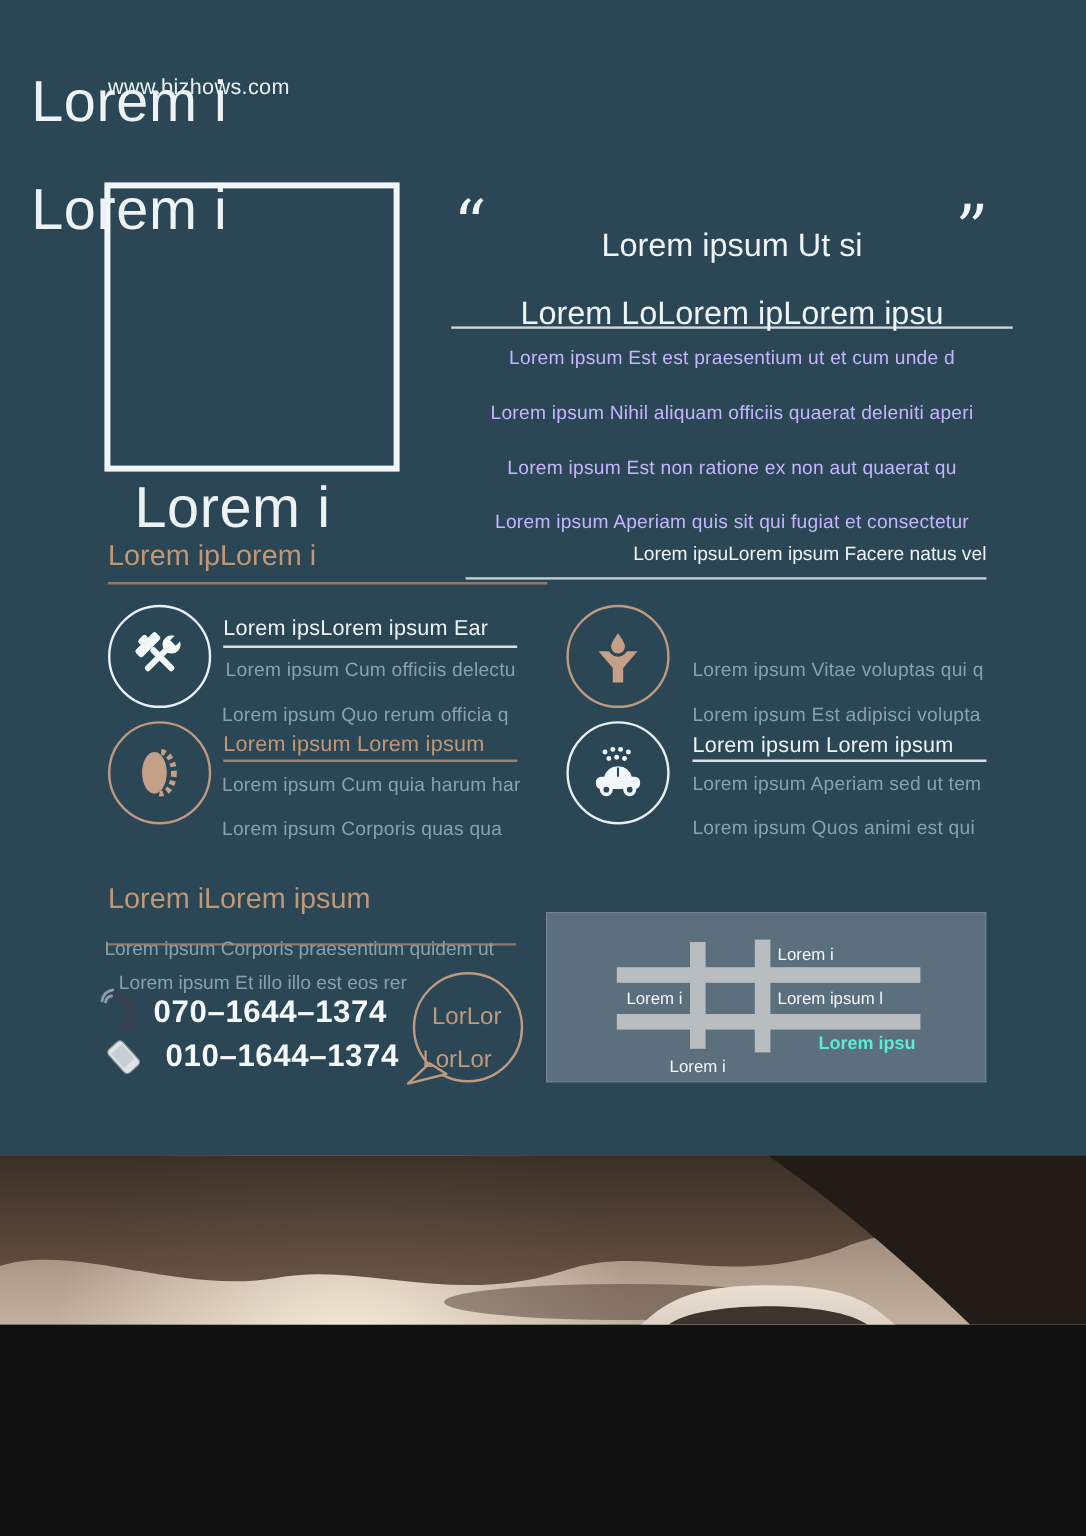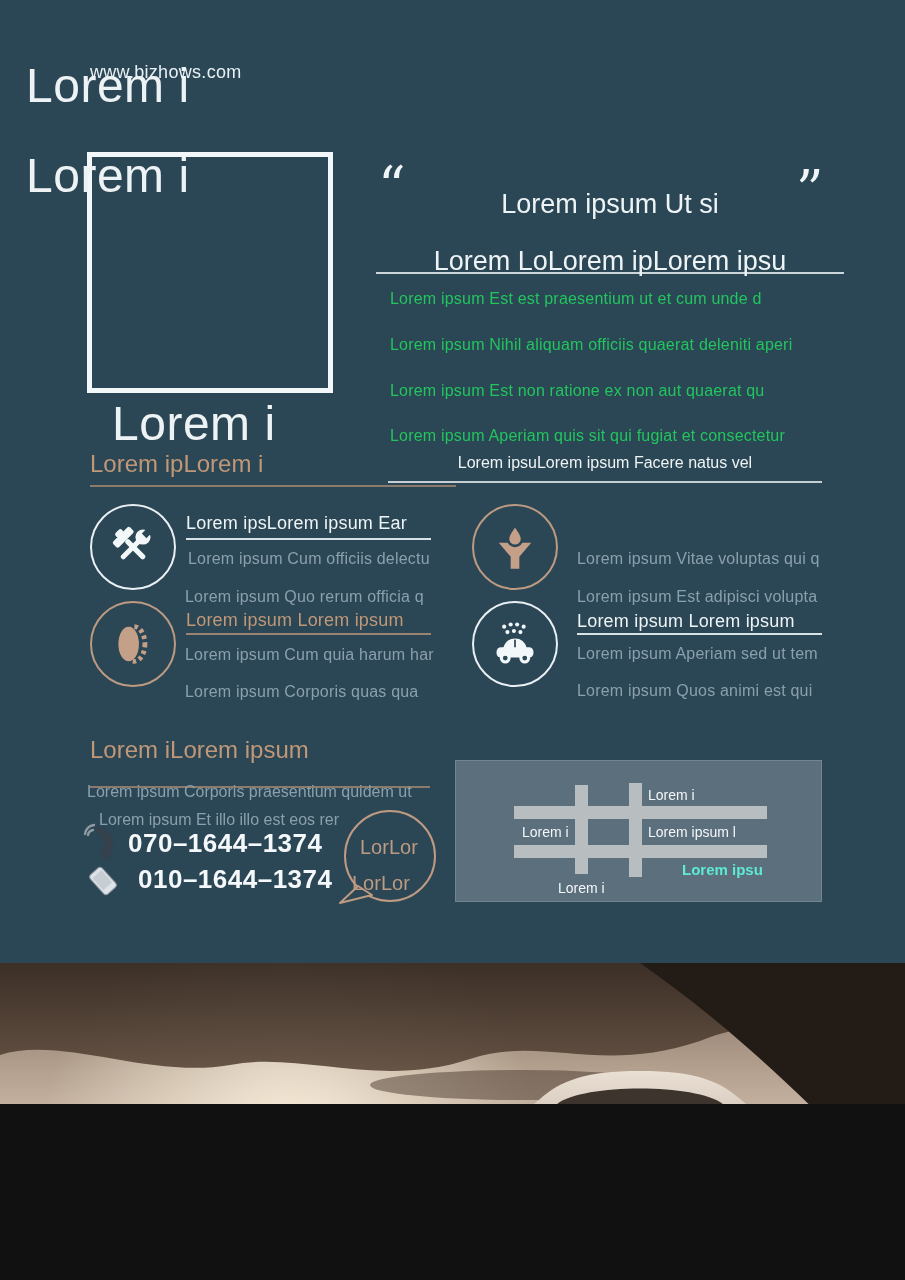--- a/index.html
+++ b/index.html
@@ -20,22 +20,22 @@
   .logo-sub{left:90px;top:450px;width:366px;font-size:24px;color:#c09878;padding-bottom:7px;border-bottom:2px solid rgba(192,152,120,.65);}
   
   .q-mark{font-size:54px;line-height:1;color:#f0f5f7;font-family:"DejaVu Serif","Liberation Serif",serif;}
   .q-open{left:378px;top:160px;}
   .q-close{left:796px;top:164px;}
   .q-wrap{left:390px;top:0;width:440px;height:500px;}
   .q-t1{position:absolute;left:0;top:189px;width:100%;text-align:center;font-size:27px;color:#eef4f6;}
   .q-t2{position:absolute;left:0;top:226px;width:100%;text-align:center;font-size:27px;color:#eef4f6;margin-top:20px;}
   .q-t2-rule{position:absolute;left:-14px;right:-14px;bottom:3px;height:2px;background:#ccd5da;}
   .q-t2 span{position:relative;}
-  .para{position:absolute;left:0;width:100%;text-align:left;font-size:16px;color:#22c55e;letter-spacing:.2px;}
-  .para-last{left:388px;top:454px;width:434px;text-align:center;font-size:16px;color:#eef3f5;padding-bottom:9px;border-bottom:2px solid #c4ced4;}
+  .para{position:absolute;left:0;width:100%;text-align:center;font-size:16px;color:#c4b5fd;letter-spacing:.2px;}
+  .para-last{left:388px;top:454px;width:434px;text-align:right;font-size:16px;color:#eef3f5;padding-bottom:9px;border-bottom:2px solid #c4ced4;}
   
   .svc-circle{width:86px;height:86px;border-radius:50%;box-sizing:border-box;display:flex;align-items:center;justify-content:center;}
   .ring-white{border:2px solid #e9f0f3;}
   .ring-tan{border:2px solid #bd9a82;}
   .svc-h{font-size:18px;letter-spacing:.2px;padding-bottom:4px;border-bottom:2px solid;}
   .svc-h.white{color:#eef4f6;border-color:rgba(235,242,245,.9);}
   .svc-h.tan{color:#c09878;border-color:rgba(192,152,120,.75);}
   .svc-line{font-size:16px;color:#8ba0ad;letter-spacing:.2px;}
   
   .contact-h{left:90px;top:736px;width:340px;font-size:24px;color:#c09878;padding-bottom:22px;border-bottom:2px solid rgba(192,152,120,.65);}

